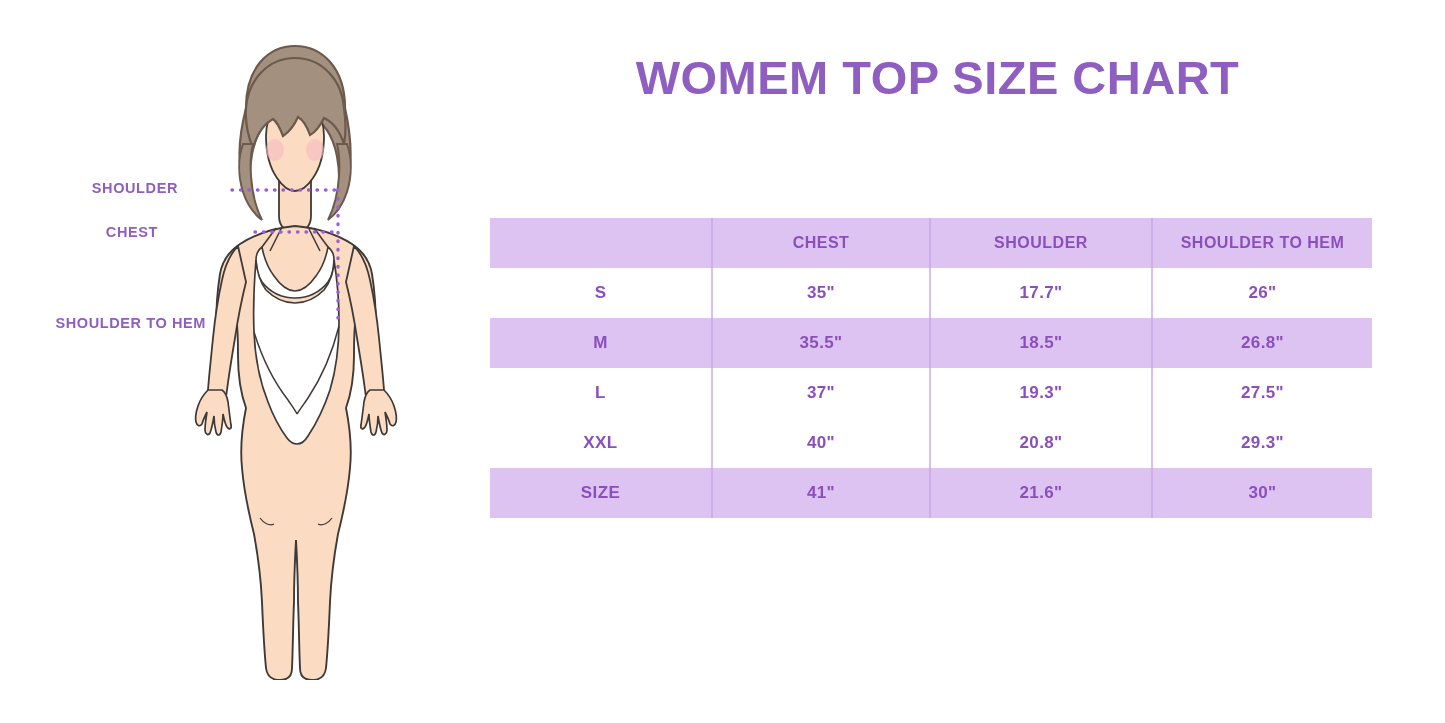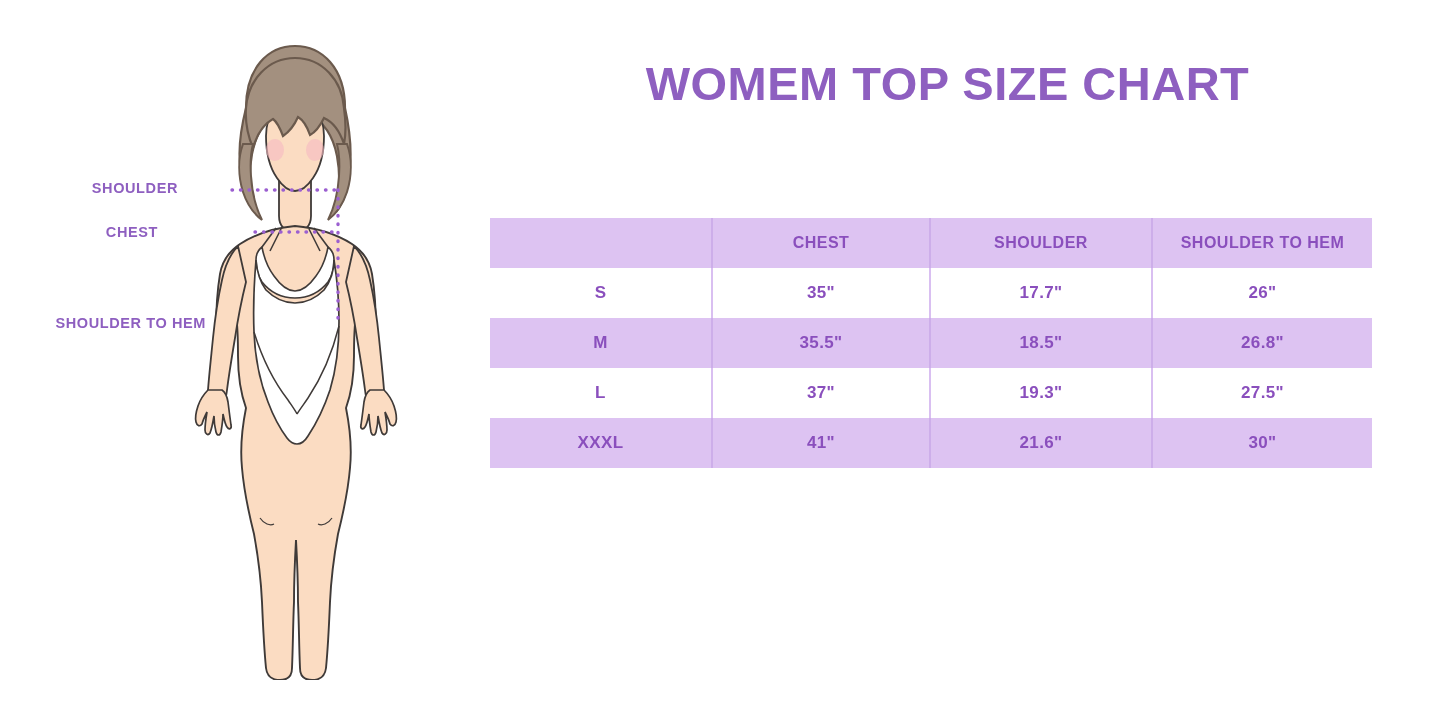--- a/index.html
+++ b/index.html
@@ -46,30 +46,29 @@
     white-space: nowrap;
     text-align: right;
   }
   #label-shoulder { left: 0; top: 180px; width: 178px; }
   #label-chest    { left: 0; top: 224px; width: 158px; }
   #label-hem      { left: 0; top: 315px; width: 206px; }
 
   
   #chart-title {
     position: absolute;
-    left: 470px;
+    left: 460px;
     top: 50px;
     width: 955px;
     text-align: center;
     color: #8e5fc0;
     font-size: 47px;
     font-weight: bold;
     letter-spacing: 0.5px;
     font-family: "Liberation Sans", sans-serif;
-    margin-top: 6px;
   }
 
   
   #size-table-wrap {
     position: absolute;
     left: 490px;
     top: 218px;
     width: 882px;
     height: 350px;
   }
@@ -303,22 +302,28 @@
           <td>35.5"</td>
           <td>18.5"</td>
           <td>26.8"</td>
         </tr>
         <tr class="odd">
           <td class="size-cell">L</td>
           <td>37"</td>
           <td>19.3"</td>
           <td>27.5"</td>
         </tr>
+        <tr class="odd">
+          <td class="size-cell">XXL</td>
+          <td>40"</td>
+          <td>20.8"</td>
+          <td>29.3"</td>
+        </tr>
         <tr class="even">
-          <td class="size-cell">XXXL</td>
+          <td class="size-cell">SIZE</td>
           <td>41"</td>
           <td>21.6"</td>
           <td>30"</td>
         </tr>
       </tbody>
     </table>
   </div>
 
 </div>
 

